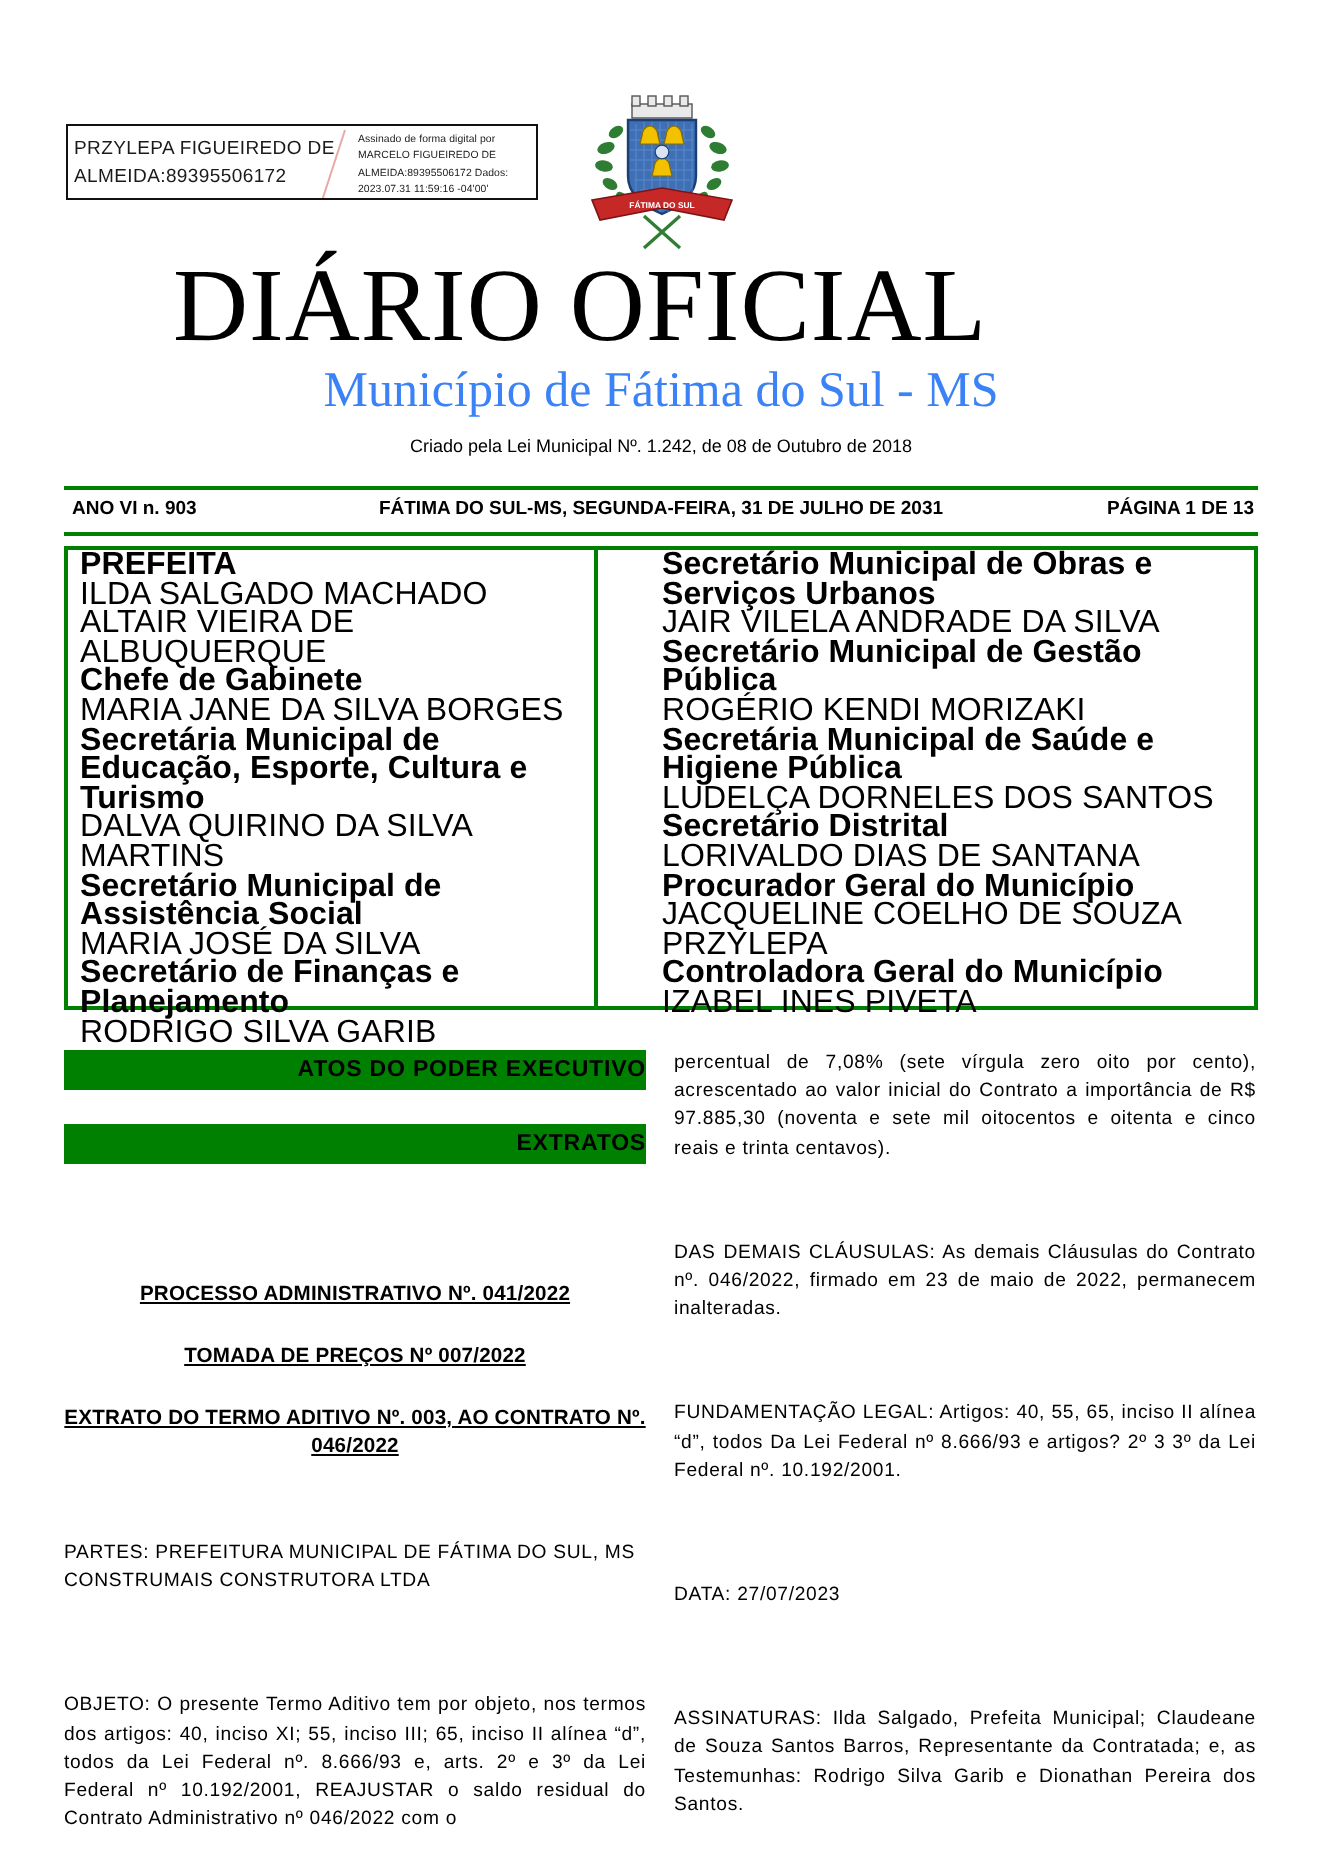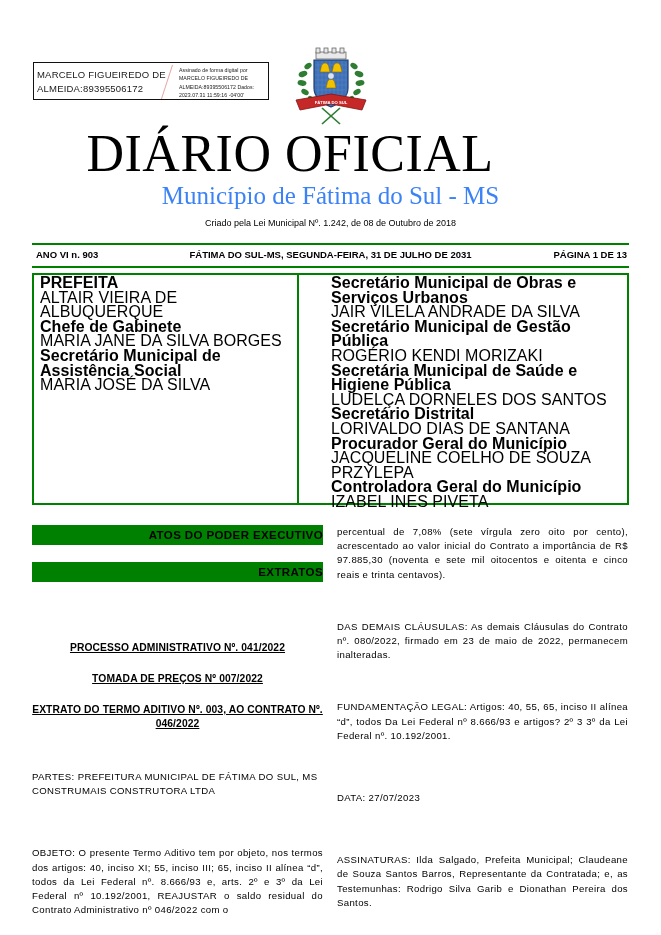--- a/index.html
+++ b/index.html
@@ -194,21 +194,21 @@
   .spacer-24 { height: 24px; }
   .spacer-42 { height: 42px; }
 </style>
 </head>
 <body>
 
 <div class="page">
 
   <div class="sig-box">
     <div class="sig-left">
-      <span>MARCELO FIGUEIREDO DE</span><br>
+      <span>PRZYLEPA FIGUEIREDO DE</span><br>
       <span>ALMEIDA:89395506172</span>
     </div>
     <div class="sig-slash"></div>
     <div class="sig-right">Assinado de forma digital por MARCELO FIGUEIREDO DE ALMEIDA:89395506172 Dados: 2023.07.31 11:59:16 -04'00'</div>
   </div>
 
   <div class="crest">
     <svg viewBox="0 0 86 86" width="86" height="86" aria-hidden="true">
 
       <g>
@@ -282,33 +282,40 @@
     <span class="issue-right">PÁGINA 1 DE 13</span>
   </div>
   <div class="rule rule-bottom"></div>
 
   <div class="officials"></div>
   <div class="officials-divider"></div>
 
   <div class="col-officials left">
     <div>
       <div class="off-role">PREFEITA</div>
+      <div class="off-name">ILDA SALGADO MACHADO</div>
     </div>
     <div>
       <div class="off-name">ALTAIR VIEIRA DE ALBUQUERQUE</div>
     </div>
     <div>
       <div class="off-role">Chefe de Gabinete</div>
       <div class="off-name">MARIA JANE DA SILVA BORGES</div>
     </div>
     <div>
+      <div class="off-role">Secretária Municipal de Educação, Esporte, Cultura e Turismo</div>
+      <div class="off-name">DALVA QUIRINO DA SILVA MARTINS</div>
+    </div>
+    <div>
       <div class="off-role">Secretário Municipal de Assistência Social</div>
       <div class="off-name">MARIA JOSÉ DA SILVA</div>
     </div>
     <div>
+      <div class="off-role">Secretário de Finanças e Planejamento</div>
+      <div class="off-name">RODRIGO SILVA GARIB</div>
     </div>
   </div>
 
   <div class="col-officials right">
     <div>
       <div class="off-role">Secretário Municipal de Obras e Serviços Urbanos</div>
       <div class="off-name">JAIR VILELA ANDRADE DA SILVA</div>
     </div>
     <div>
       <div class="off-role">Secretário Municipal de Gestão Pública</div>
@@ -340,19 +347,19 @@
     <div class="heading">TOMADA DE PREÇOS Nº 007/2022</div>
     <div class="heading tight">EXTRATO DO TERMO ADITIVO Nº. 003, AO CONTRATO Nº. 046/2022</div>
     <div class="spacer-24"></div>
     <div class="para nogap">PARTES: PREFEITURA MUNICIPAL DE FÁTIMA DO SUL, MS</div>
     <div class="para gap-xl">CONSTRUMAIS CONSTRUTORA LTDA</div>
     <div class="para nogap">OBJETO:      O presente Termo Aditivo tem por objeto, nos termos dos artigos: 40, inciso XI; 55, inciso III; 65, inciso II alínea “d”, todos da Lei Federal nº. 8.666/93 e, arts. 2º e 3º da Lei Federal nº 10.192/2001, REAJUSTAR o saldo residual do Contrato Administrativo nº 046/2022 com o</div>
   </div>
 
   <div class="col-body right">
     <div class="para gap-lg">percentual de 7,08% (sete vírgula zero oito por cento), acrescentado ao valor inicial do Contrato a importância de R$ 97.885,30 (noventa e sete mil oitocentos e oitenta e cinco reais e trinta centavos).</div>
-    <div class="para gap-lg">DAS DEMAIS CLÁUSULAS:     As demais Cláusulas do Contrato nº. 080/2022, firmado em 23 de maio de 2022, permanecem inalteradas.</div>
+    <div class="para gap-lg">DAS DEMAIS CLÁUSULAS:     As demais Cláusulas do Contrato nº. 046/2022, firmado em 23 de maio de 2022, permanecem inalteradas.</div>
     <div class="para gap-xl">FUNDAMENTAÇÃO LEGAL:     Artigos: 40, 55, 65, inciso II alínea “d”, todos Da Lei Federal nº 8.666/93 e artigos? 2º 3 3º da Lei Federal nº. 10.192/2001.</div>
     <div class="para gap-xl">DATA:  27/07/2023</div>
     <div class="para nogap">ASSINATURAS:        Ilda     Salgado,     Prefeita Municipal; Claudeane de Souza Santos Barros, Representante da Contratada; e, as Testemunhas: Rodrigo Silva Garib e Dionathan Pereira dos Santos.</div>
   </div>
 
 </div>
 
 </body></html>

